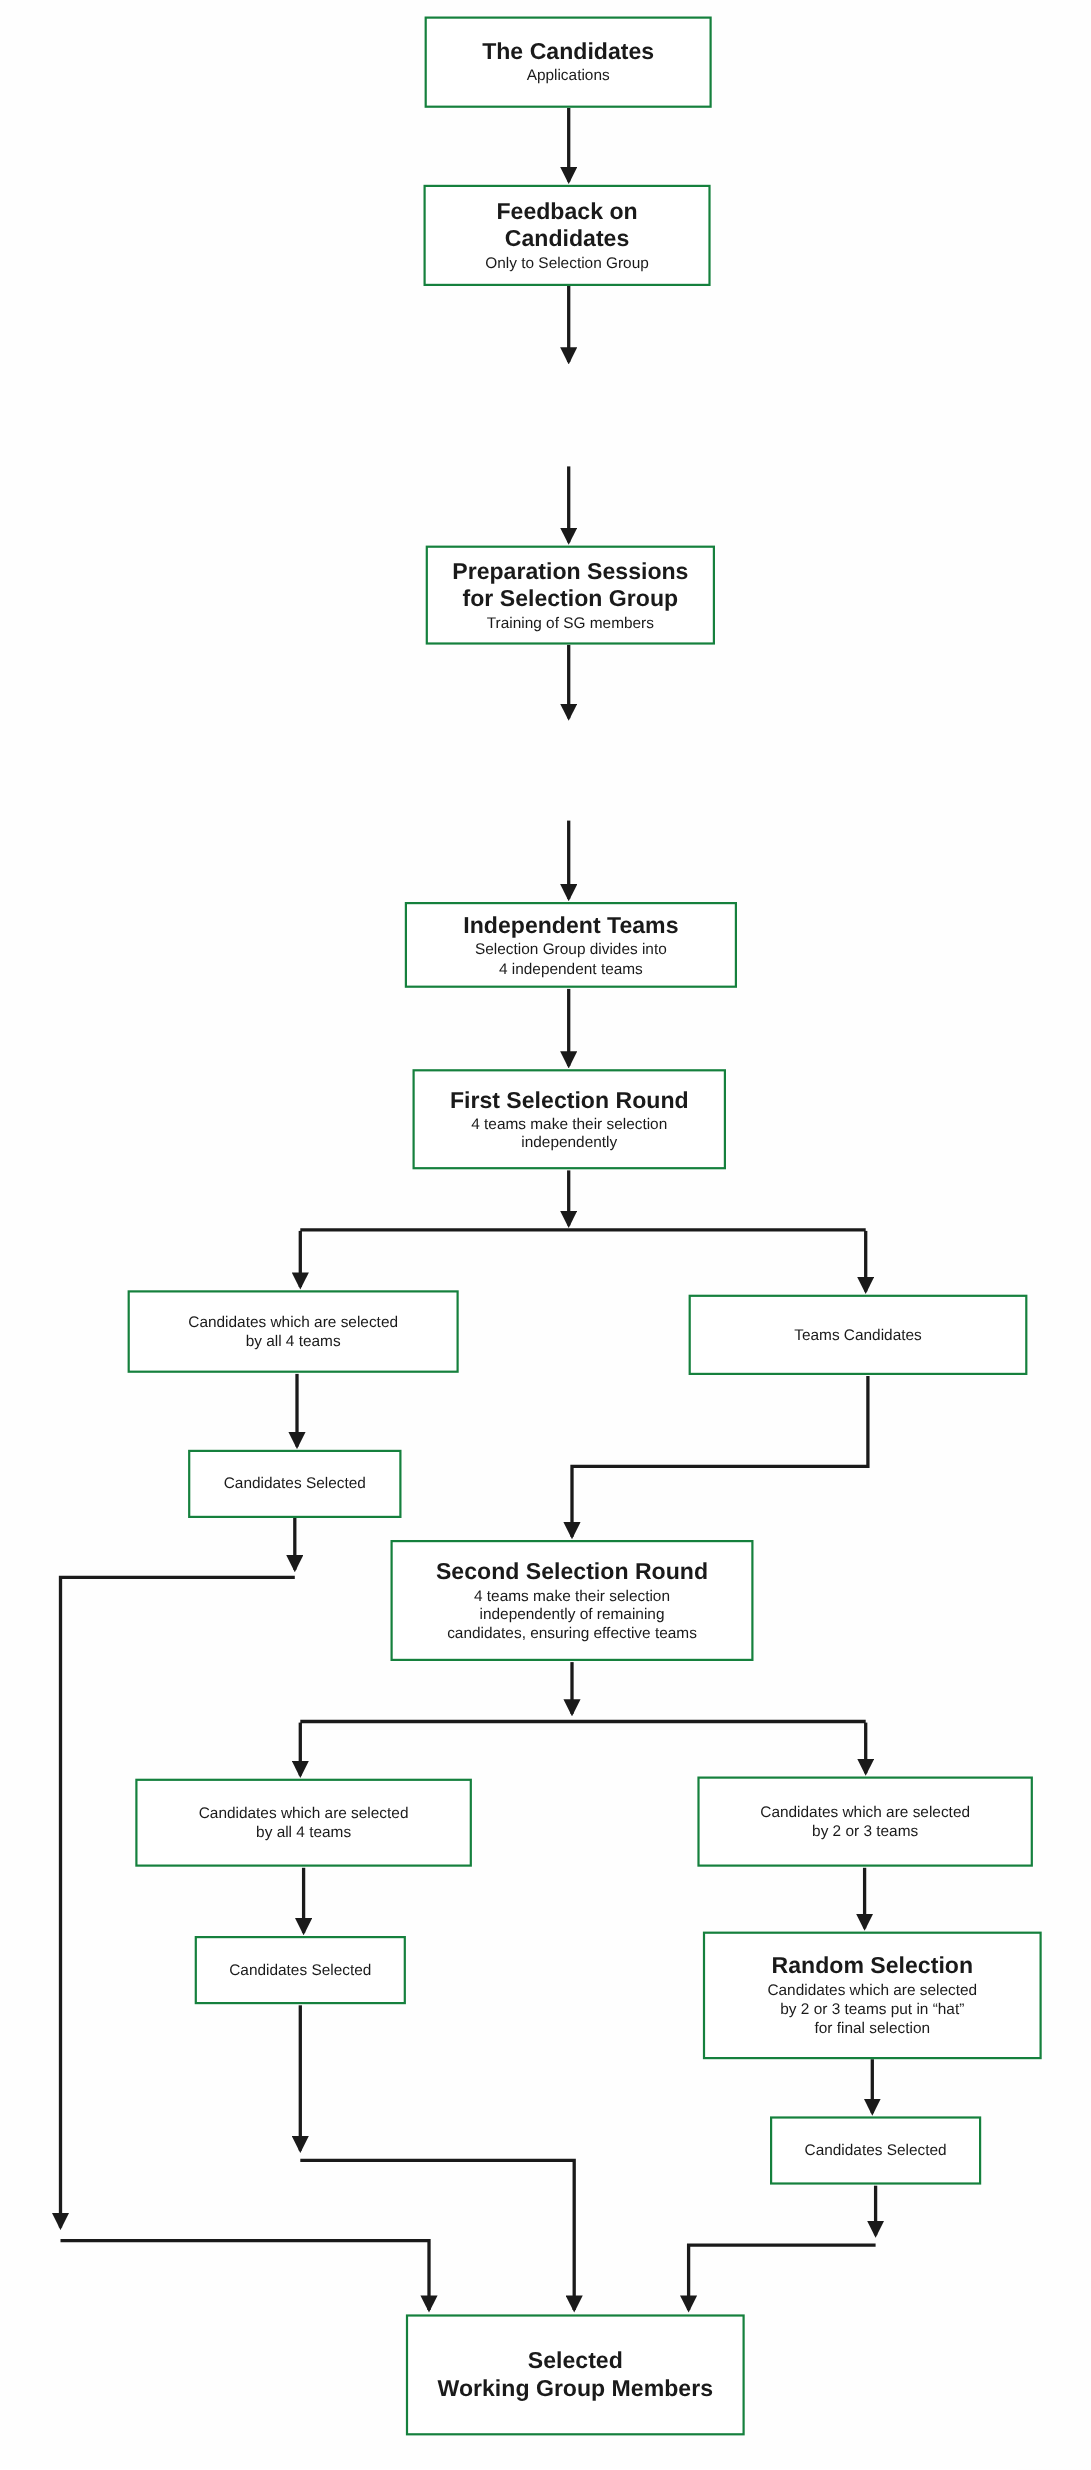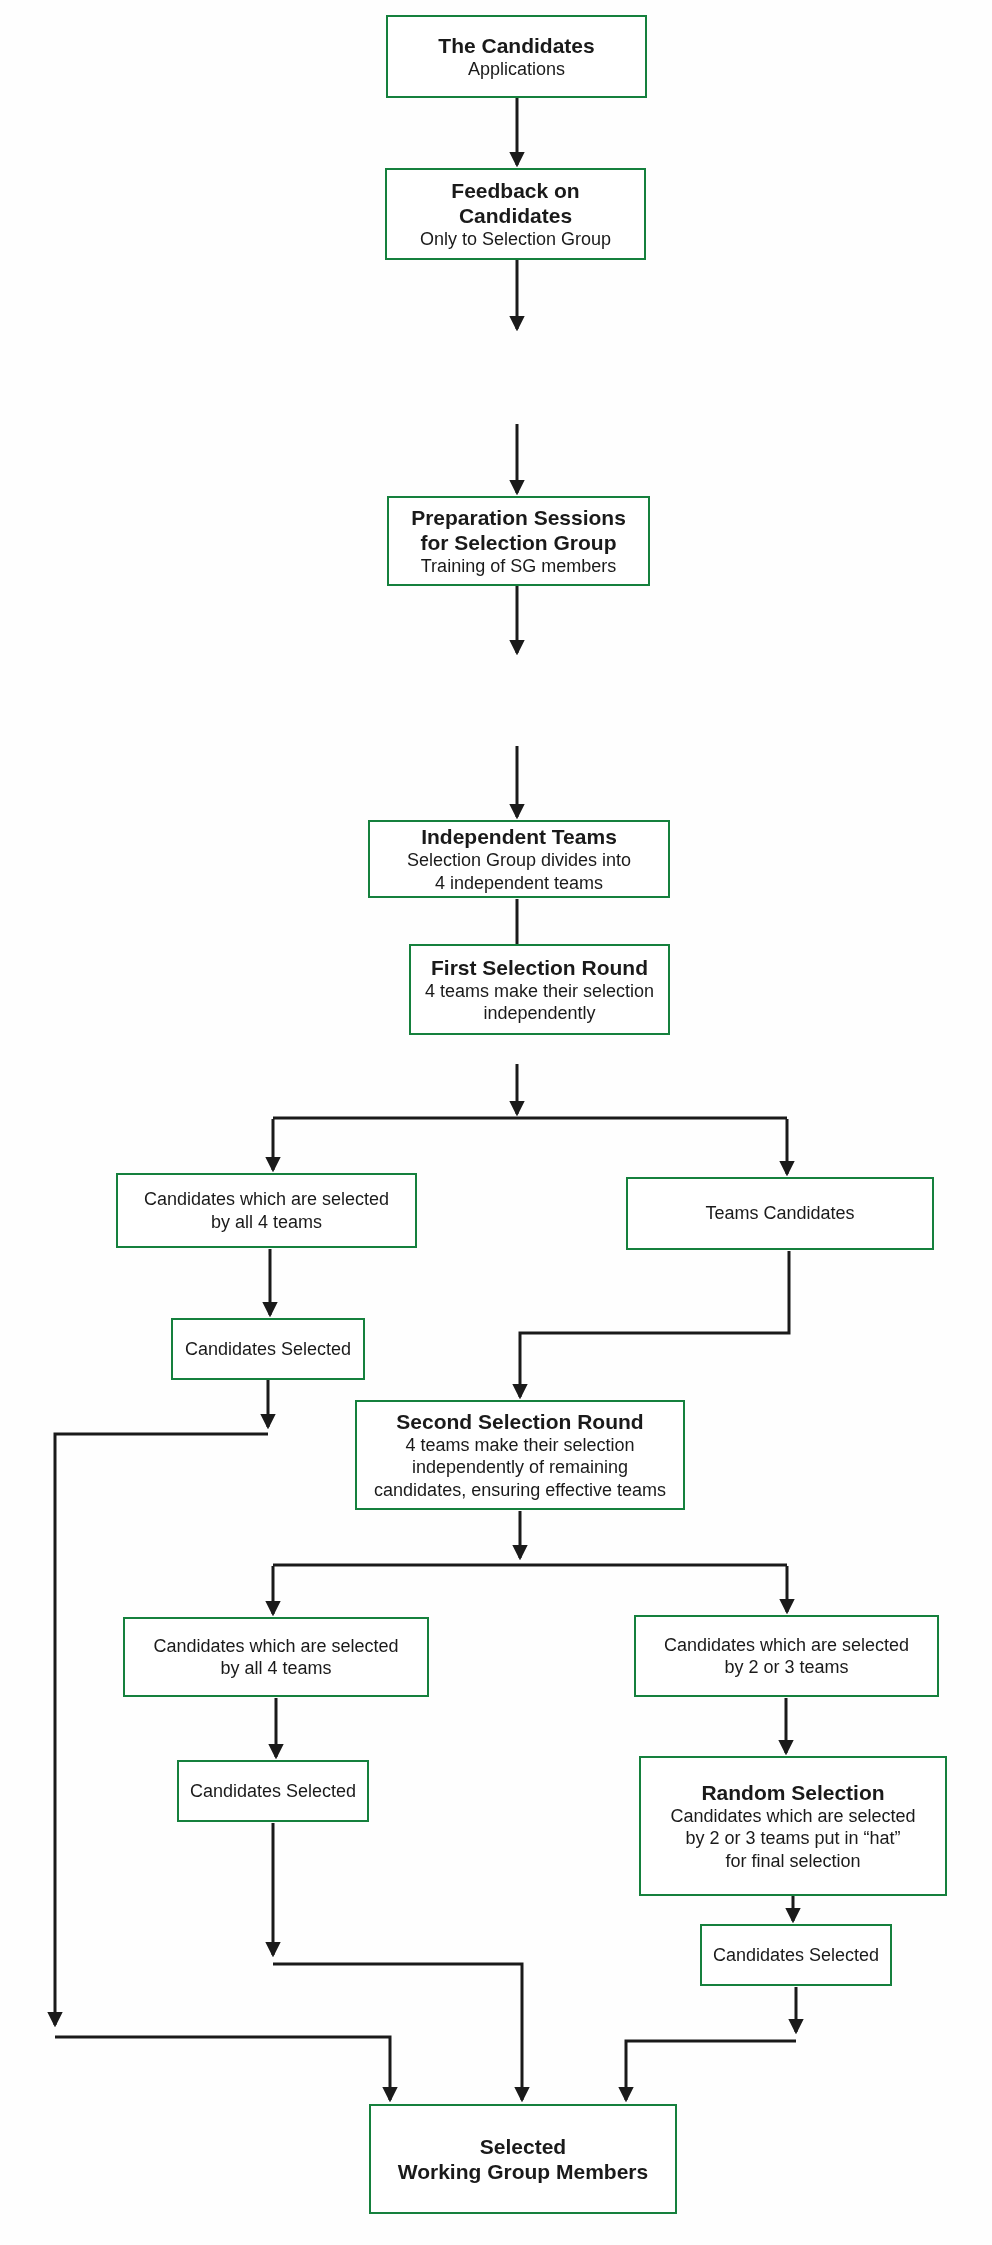--- a/index.html
+++ b/index.html
@@ -17,21 +17,21 @@
     box-sizing: border-box;
     border: 2px solid #15803d;
     background: #ffffff;
     display: flex;
     flex-direction: column;
     justify-content: center;
     align-items: center;
     text-align: center;
   }
   .t { font-weight: bold; font-size: 21px; line-height: 1.2; white-space: nowrap; }
-  .s { font-weight: normal; font-size: 18px; line-height: 1.24; white-space: nowrap; }
+  .s { font-weight: normal; font-size: 14px; line-height: 1.24; white-space: nowrap; }
 </style>
 </head>
 <body>
 
 <div id="canvas">
 
   <svg id="wires" viewBox="0 0 992 2245" xmlns="http://www.w3.org/2000/svg" fill="none" stroke="#1a1a1a" stroke-width="3">
     <defs>
       <marker id="ah" viewBox="0 0 10 10" refX="8.5" refY="5" markerWidth="5.2" markerHeight="5.2" orient="auto-start-reverse">
         <path d="M0 0 L10 5 L0 10 z" fill="#1a1a1a" stroke="none"></path>
@@ -83,21 +83,21 @@
     <div class="s">Training of SG members</div>
   </div>
 
 
   <div class="node" style="left:368px; top:820px; width:302px; height:78px;">
     <div class="t">Independent Teams</div>
     <div class="s">Selection Group divides into</div>
     <div class="s">4 independent teams</div>
   </div>
 
-  <div class="node" style="left:375px; top:944px; width:261px; height:91px;margin-left:34px;">
+  <div class="node" style="left:375px; top:972px; width:285px; height:91px;">
     <div class="t">First Selection Round</div>
     <div class="s">4 teams make their selection</div>
     <div class="s">independently</div>
   </div>
 
   <div class="node" style="left:116px; top:1173px; width:301px; height:75px;">
     <div class="s">Candidates which are selected</div>
     <div class="s">by all 4 teams</div>
   </div>
 
@@ -123,21 +123,21 @@
 
   <div class="node" style="left:634px; top:1615px; width:305px; height:82px;">
     <div class="s">Candidates which are selected</div>
     <div class="s">by 2 or 3 teams</div>
   </div>
 
   <div class="node" style="left:177px; top:1760px; width:192px; height:62px;">
     <div class="s">Candidates Selected</div>
   </div>
 
-  <div class="node" style="left:639px; top:1756px; width:308px; height:140px;">
+  <div class="node" style="left:639px; top:1756px; width:308px; height:116px;">
     <div class="t">Random Selection</div>
     <div class="s">Candidates which are selected</div>
     <div class="s">by 2 or 3 teams put in “hat”</div>
     <div class="s">for final selection</div>
   </div>
 
   <div class="node" style="left:700px; top:1924px; width:192px; height:62px;">
     <div class="s">Candidates Selected</div>
   </div>
 

